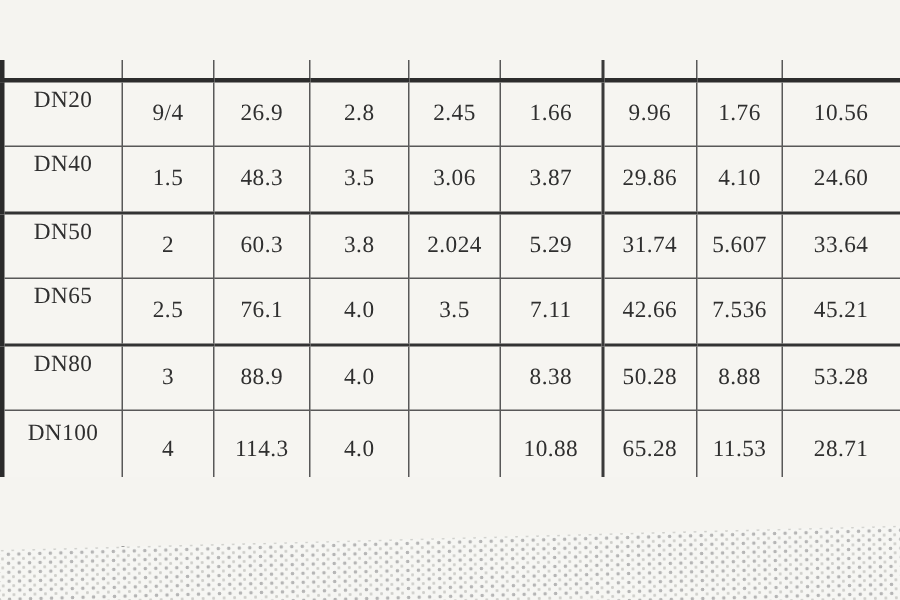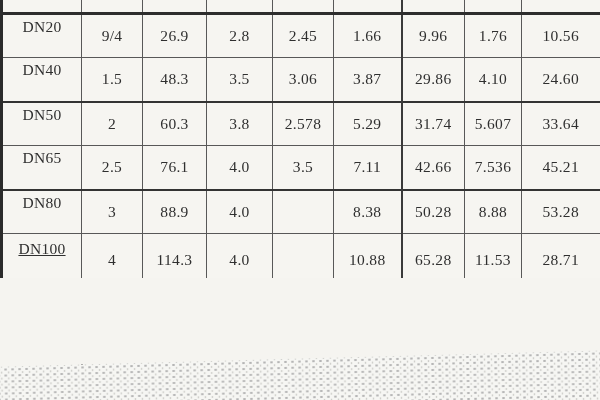--- a/index.html
+++ b/index.html
@@ -12,20 +12,21 @@
   }
   .page {
     position: absolute; inset: 0;
     overflow: hidden;
   }
   table.pipe-table {
     border-collapse: collapse;
     table-layout: fixed;
     width: 598px;
     background: #f6f5f1;
+    margin-top: 40px;
   }
   table.pipe-table td {
     border: 1.5px solid #585858;
     text-align: center;
     vertical-align: top;
     color: #2f2f2f;
     font-size: 15.5px;
     letter-spacing: 0.3px;
     padding: 0;
     overflow: hidden;
@@ -47,21 +48,21 @@
   table.pipe-table td:first-child { border-left: 3.5px solid #2b2b2b; }
   table.pipe-table td:nth-child(7) { border-left: 2.5px solid #3a3a3a; } 
   tr.data-row:nth-of-type(4) td,   
   tr.data-row:nth-of-type(6) td {  
     border-top: 2.5px solid #333333;
   }
   table.pipe-table td:last-child { border-right: none; }
 
   
   tr.data-row:last-child td { border-bottom: none; padding-top: 17px; }
-  tr.data-row:last-child td:first-child { padding-top: 6px; text-decoration: underline; }
+  tr.data-row:last-child td:first-child { padding-top: 6px; }
 
   
   .texture {
     position: absolute;
     left: -12px; top: 367px;
     width: 660px; height: 90px;
     transform: rotate(-1.55deg);
     transform-origin: left top;
     background-color: #f6f6f3;
     background-image:
@@ -124,21 +125,21 @@
           <td>3.87</td>
           <td>29.86</td>
           <td>4.10</td>
           <td>24.60</td>
         </tr>
         <tr class="data-row">
           <td>DN50</td>
           <td>2</td>
           <td>60.3</td>
           <td>3.8</td>
-          <td>2.578</td>
+          <td>2.024</td>
           <td>5.29</td>
           <td>31.74</td>
           <td>5.607</td>
           <td>33.64</td>
         </tr>
         <tr class="data-row">
           <td>DN65</td>
           <td>2.5</td>
           <td>76.1</td>
           <td>4.0</td>

